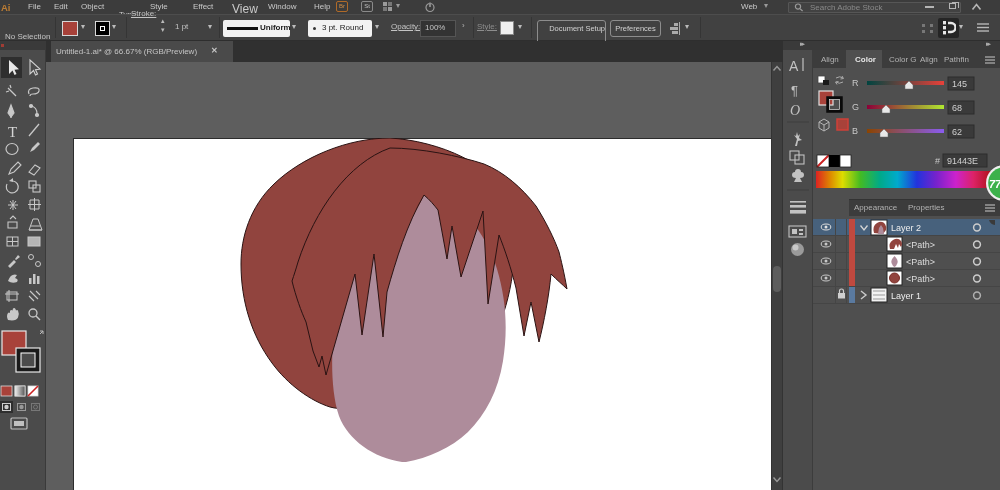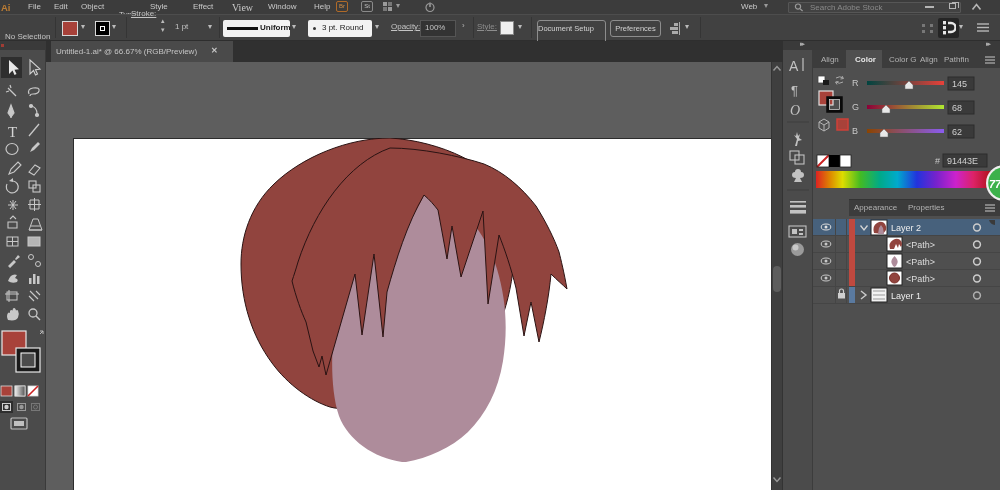--- a/index.html
+++ b/index.html
@@ -14,21 +14,21 @@
 <div id="app">
 
   <div class="abs" id="menubar" style="left:0;top:0;width:1000px;height:14px;background:#3c3c3c;"></div>
   <div class="t" style="left:1px;top:2px;font-size:9.5px;font-weight:bold;color:#bd7d33;">Ai</div>
   <div class="t" style="left:28px;top:2px;font-size:8px;color:#cacaca;">File</div>
   <div class="t" style="left:54px;top:2px;font-size:8px;color:#cacaca;">Edit</div>
   <div class="t" style="left:81px;top:2px;font-size:8px;color:#cacaca;">Object</div>
   <div class="t" style="left:119px;top:10px;font-size:8px;color:#cacaca;">Type</div>
   <div class="t" style="left:150px;top:2px;font-size:8px;color:#cacaca;">Style</div>
   <div class="t" style="left:193px;top:2px;font-size:8px;color:#cacaca;">Effect</div>
-  <div class="t" style="left:232px;top:2px;font-size:10px;color:#cacaca;font-family:Liberation Serif, serif;">View</div>
+  <div class="t" style="left:232px;top:2px;font-size:12px;color:#cacaca;">View</div>
   <div class="t" style="left:268px;top:2px;font-size:8px;color:#cacaca;text-align:center;">Window</div>
   <div class="t" style="left:314px;top:2px;font-size:8px;color:#cacaca;">Help</div>
 
   <div class="abs" style="left:336px;top:1px;width:12px;height:11px;border:1px solid #b06a28;border-radius:2px;font-size:6px;color:#cf8d45;text-align:center;line-height:9px;">Br</div>
   <div class="abs" style="left:361px;top:1px;width:12px;height:11px;border:1px solid #8a8a8a;border-radius:2px;font-size:6px;color:#c0c0c0;text-align:center;line-height:9px;">St</div>
 
   <div class="abs" style="left:383px;top:2px;width:4px;height:4px;background:#9a9a9a;"></div>
   <div class="abs" style="left:388px;top:2px;width:4px;height:4px;background:#777;"></div>
   <div class="abs" style="left:383px;top:7px;width:4px;height:4px;background:#777;"></div>
   <div class="abs" style="left:388px;top:7px;width:4px;height:4px;background:#9a9a9a;"></div>
@@ -88,21 +88,21 @@
   <div class="t" style="left:391px;top:22px;font-size:8px;color:#c4c4c4;text-decoration:underline;">Opacity:</div>
   <div class="abs" style="left:420px;top:20px;width:36px;height:17px;background:#333;border:1px solid #555;"></div>
   <div class="t" style="left:425px;top:23px;font-size:8px;color:#c4c4c4;text-align:right;">100%</div>
   <div class="t" style="left:462px;top:21px;font-size:8px;color:#b5b5b5;">›</div>
   <div class="abs" style="left:473px;top:17px;width:1px;height:21px;background:#353535;"></div>
   <div class="t" style="left:477px;top:22px;font-size:8px;color:#8d8d8d;text-decoration:underline;">Style:</div>
   <div class="abs" style="left:500px;top:21px;width:14px;height:14px;background:#f0f0f0;border:1px solid #888;"></div>
   <div class="t" style="left:518px;top:22px;font-size:8px;color:#bbb;">▾</div>
   <div class="abs" style="left:531px;top:17px;width:1px;height:21px;background:#353535;"></div>
 
-  <div class="abs" style="left:537px;top:20px;width:69px;height:24px;border:1px solid #8d8d8d;border-radius:3px;font-size:7.5px;color:#d2d2d2;text-align:left;line-height:15px;">Document Setup</div>
+  <div class="abs" style="left:537px;top:20px;width:69px;height:24px;border:1px solid #8d8d8d;border-radius:3px;font-size:7.5px;color:#d2d2d2;text-align:right;line-height:15px;">Document Setup</div>
   <div class="abs" style="left:610px;top:20px;width:51px;height:17px;border:1px solid #8d8d8d;border-radius:3px;font-size:7.5px;color:#d2d2d2;text-align:center;line-height:15px;">Preferences</div>
   <svg class="abs" style="left:668px;top:22px;" width="14" height="13" viewBox="0 0 14 13">
     <rect x="6" y="1" width="4" height="3" fill="#aaa"></rect>
     <rect x="2" y="5" width="8" height="3" fill="#aaa"></rect>
     <rect x="4" y="9" width="6" height="3" fill="#aaa"></rect>
     <line x1="11.5" y1="0" x2="11.5" y2="13" stroke="#aaa" stroke-width="1"></line>
   </svg>
   <div class="t" style="left:685px;top:22px;font-size:8px;color:#bbb;">▾</div>
   <div class="abs" style="left:700px;top:17px;width:1px;height:21px;background:#353535;"></div>
 

